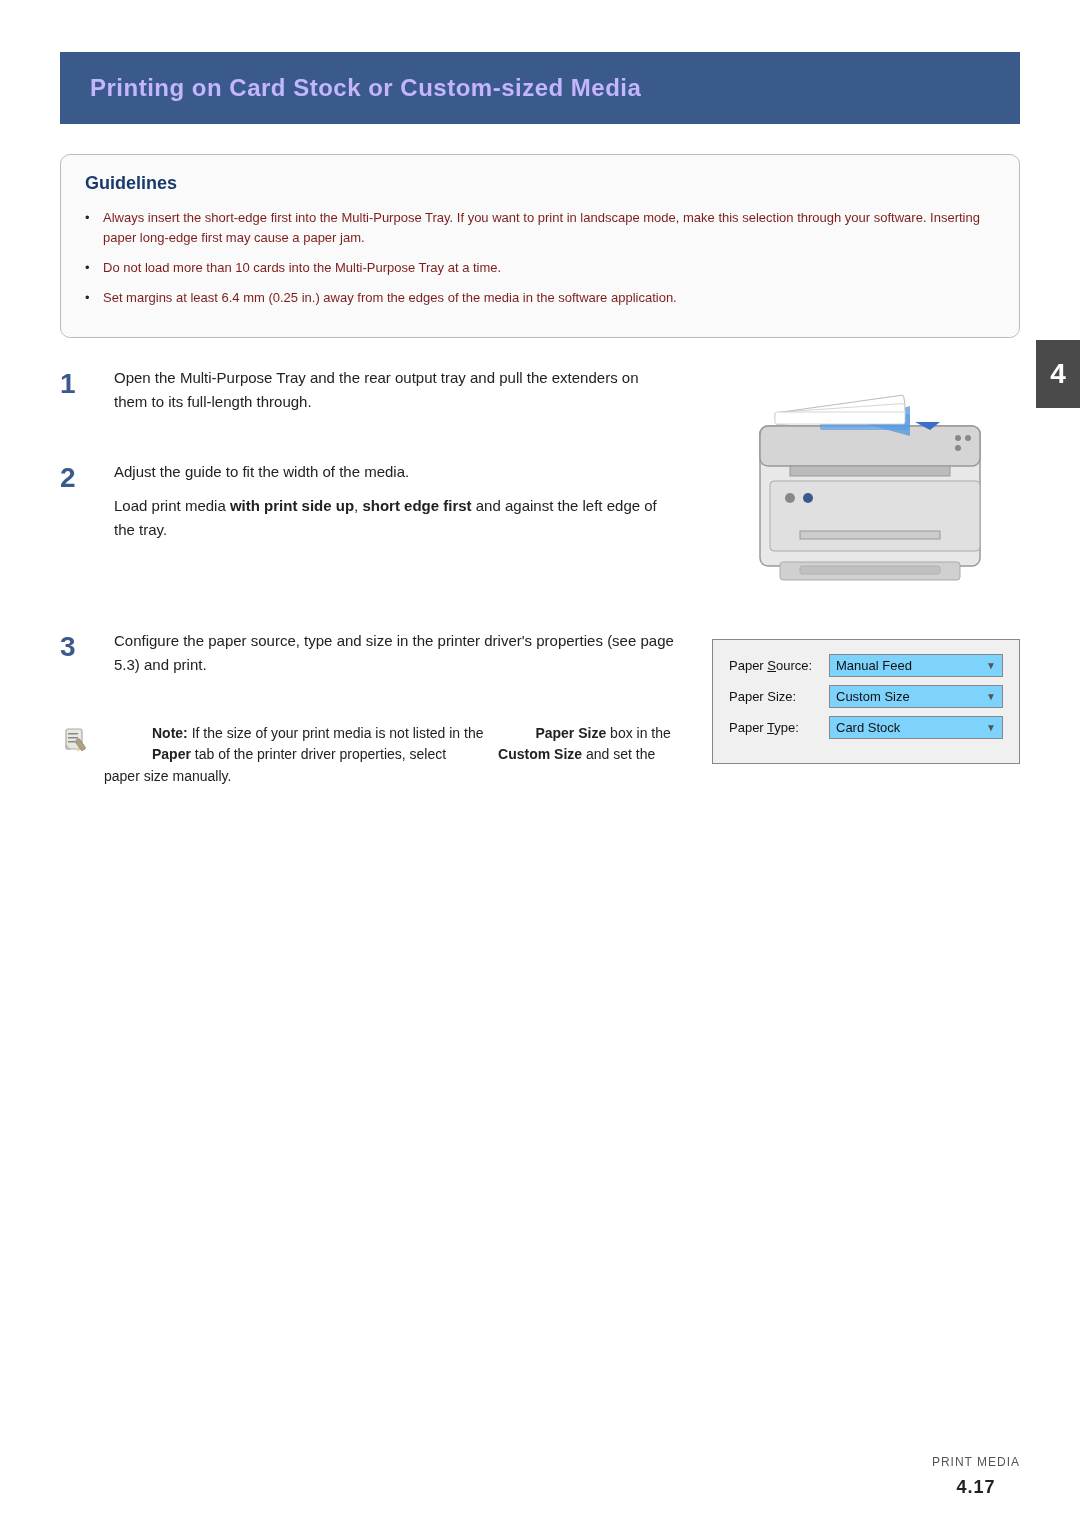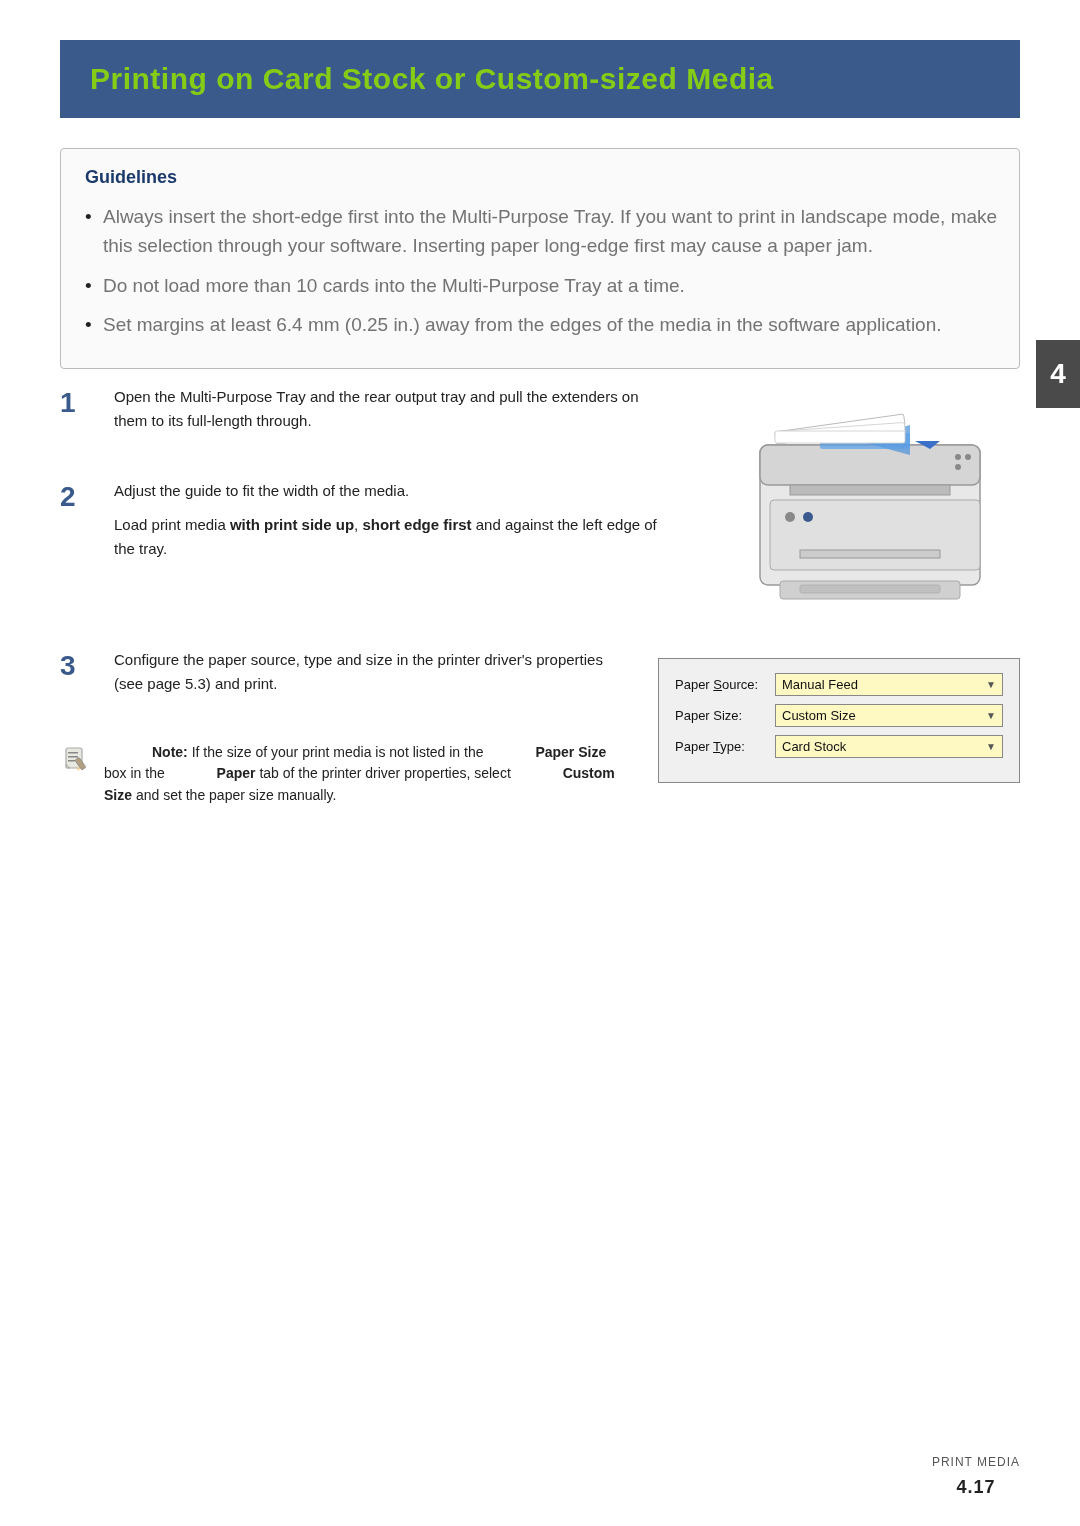--- a/index.html
+++ b/index.html
@@ -30,63 +30,64 @@
       font-size: 28px;
       font-weight: bold;
       text-align: center;
       padding: 18px 0;
       z-index: 10;
     }
 
     
     .title-banner {
       background: #3a5a8c;
-      color: #84cc16;
-      font-size: 30px;
+      color: #c4b5fd;
+      font-size: 24px;
       font-weight: 900;
       font-family: 'Arial Black', Arial, sans-serif;
       padding: 22px 30px;
       margin-bottom: 30px;
       letter-spacing: 0.5px;
+      margin-top: 12px;
     }
 
     
     .intro-text {
       font-size: 15px;
       line-height: 1.6;
       margin-bottom: 30px;
       color: #222;
     }
 
     
     .guidelines-box {
       border: 1.5px solid #bbb;
-      border-radius: 4px;
+      border-radius: 10px;
       padding: 18px 16px 18px 24px;
-      margin-bottom: 16px;
+      margin-bottom: 28px;
       background: #fafafa;
     }
     .guidelines-title {
       font-size: 18px;
       font-weight: 900;
       color: #1a3a6c;
       margin-bottom: 14px;
       font-family: 'Arial Black', Arial, sans-serif;
     }
     .guidelines-list {
       list-style: none;
       padding: 0;
     }
     .guidelines-list li {
       padding-left: 18px;
       position: relative;
       margin-bottom: 10px;
-      font-size: 19px;
+      font-size: 13px;
       line-height: 1.55;
-      color: #737373;
+      color: #7f1d1d;
     }
     .guidelines-list li::before {
       content: "•";
       position: absolute;
       left: 0;
       top: 0;
       color: #222;
     }
     .step-row {
       display: flex;
@@ -114,38 +115,38 @@
     
     .printer-svg {
       width: 320px;
       height: 230px;
     }
 
     
     .props-dialog {
       border: 1.5px solid #888;
       background: #f0f0f0;
-      width: 362px;
+      width: 308px;
       padding: 14px 16px 16px 16px;
       font-size: 13px;
       color: #111;
     }
     .props-row {
       display: flex;
       align-items: center;
       margin-bottom: 8px;
     }
     .props-label {
       min-width: 100px;
       font-size: 13px;
       color: #111;
     }
     .props-field {
       flex: 1;
-      background: #fef9c3;
+      background: #7dd3fc;
       border: 1px solid #888;
       padding: 3px 6px;
       font-size: 13px;
       display: flex;
       align-items: center;
       justify-content: space-between;
       min-height: 22px;
     }
     .dropdown-arrow {
       font-size: 10px;

